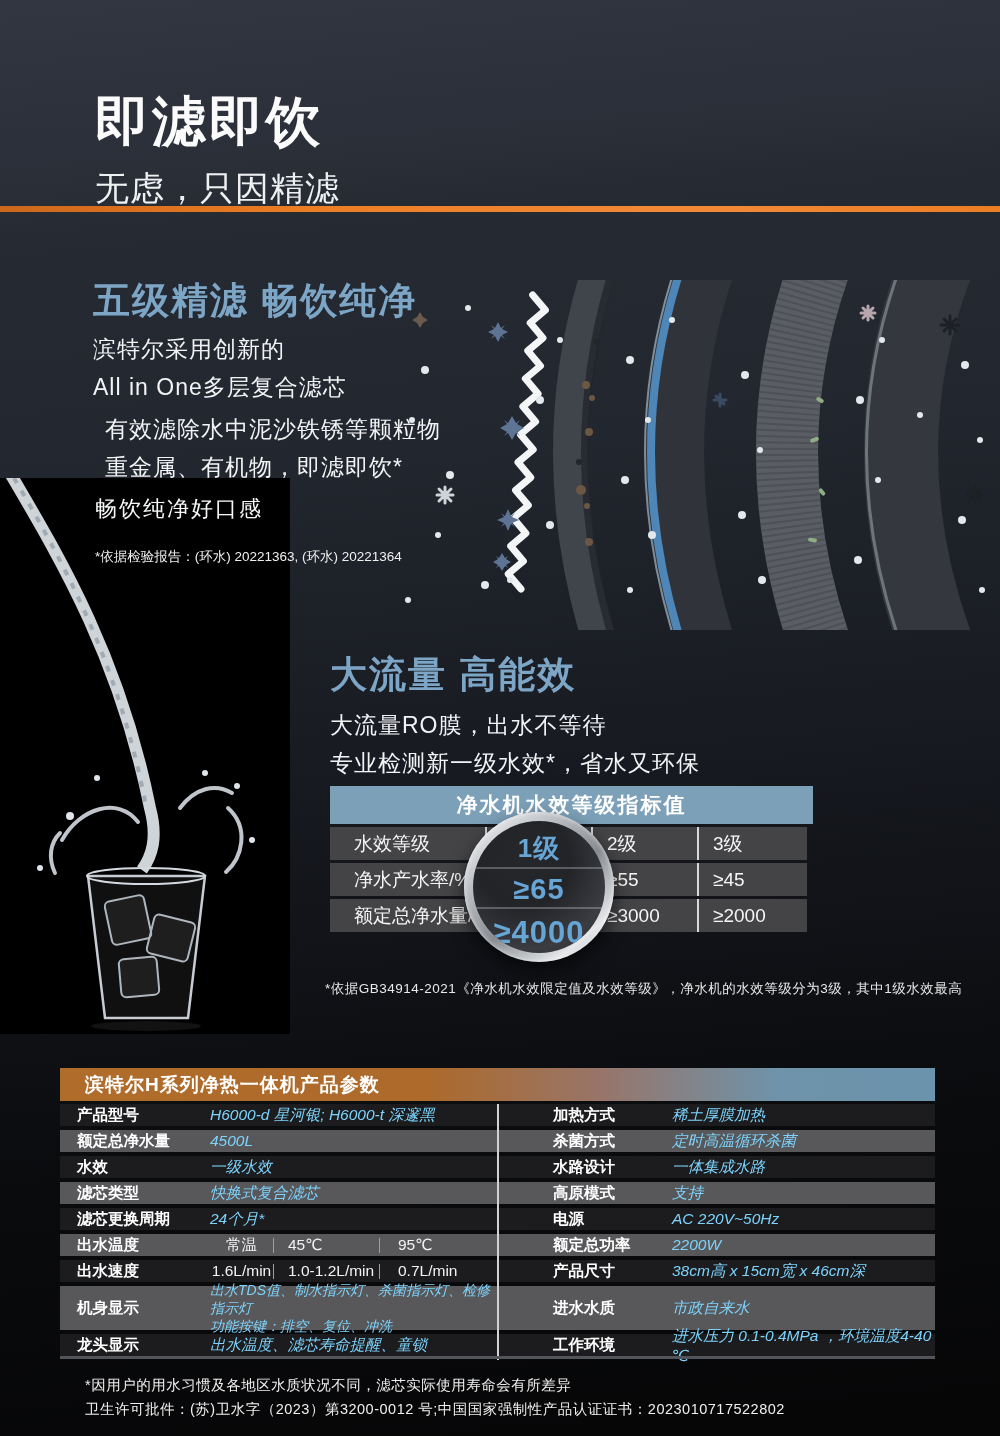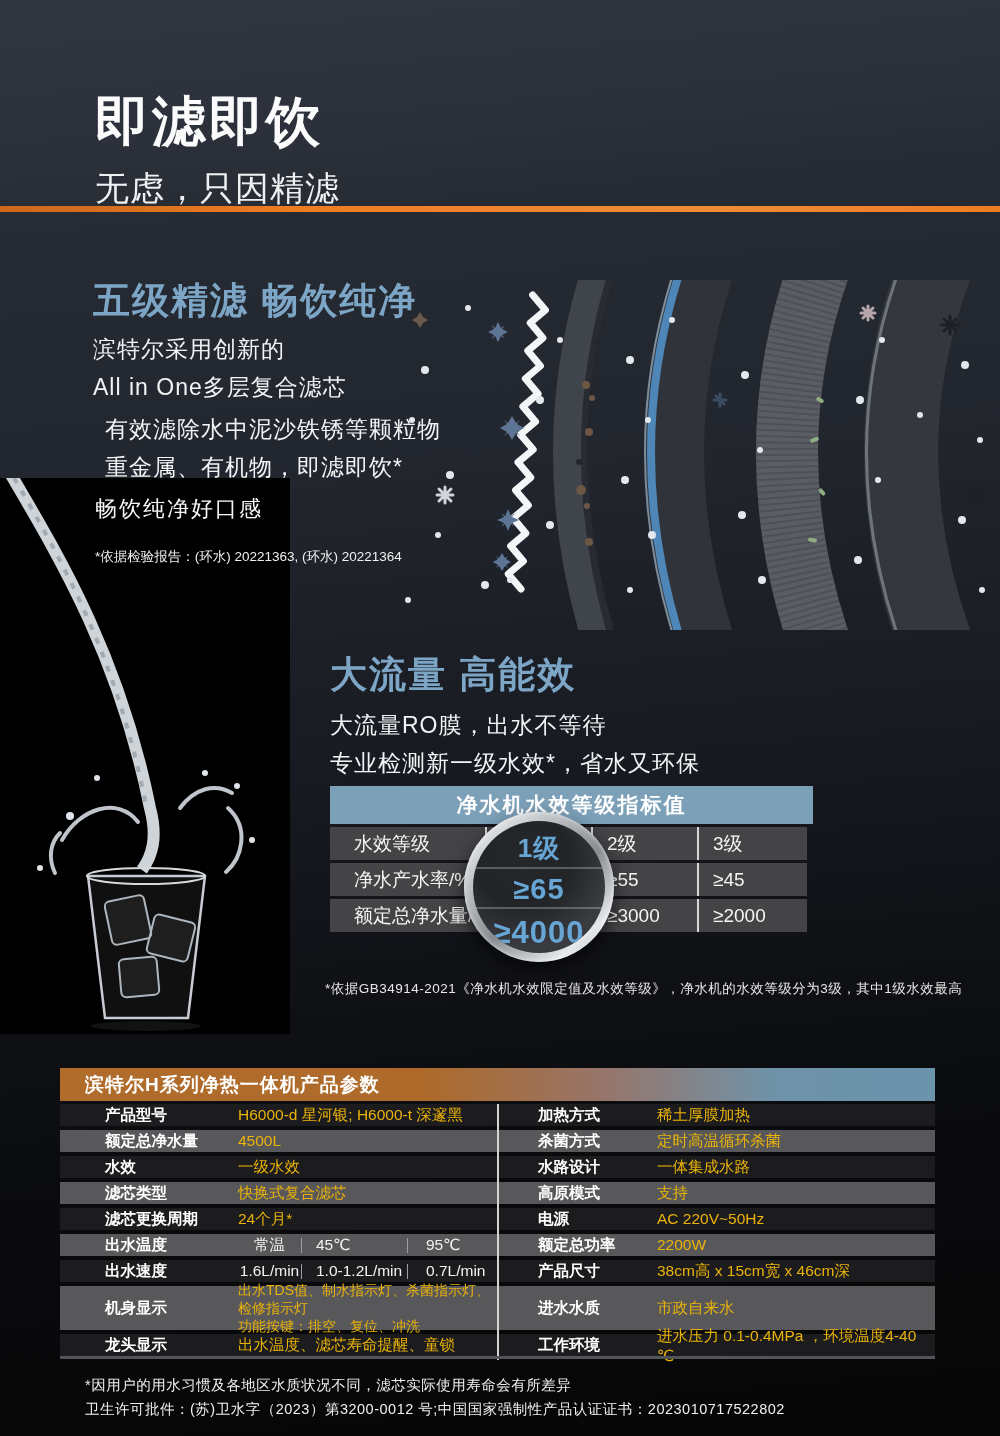--- a/index.html
+++ b/index.html
@@ -61,23 +61,23 @@
   .spec-grid{left:60px;top:1104px;width:875px;display:flex;}
   .spec-col{display:flex;flex-direction:column;}
   .spec-col.left{width:437px;}
   .spec-col.right{width:436px;}
   .col-divider{width:2px;background:#d2d2d2;}
   .spec-row{display:flex;align-items:center;height:22px;margin-bottom:4px;box-sizing:border-box;}
   .spec-row.tall{height:44px;}
   .spec-row.dark{background:#1c1c1e;}
   .spec-row.gray{background:#58585b;}
   .spec-label{font-weight:bold;font-size:15.5px;color:#fff;flex:none;}
-  .left .spec-label{padding-left:45px;width:133px;}
-  .right .spec-label{padding-left:39px;width:119px;}
-  .spec-value{font-size:15.5px;color:#eab308;}
+  .left .spec-label{padding-left:17px;width:133px;}
+  .right .spec-label{padding-left:54px;width:119px;}
+  .spec-value{font-size:15.5px;color:#7dd3fc;font-style:italic;}
   .spec-value.small{font-size:14px;line-height:18px;}
   .seg{font-size:15.5px;color:#f2f2f2;}
   .seg1{width:63px;text-align:center;} .seg2{width:91px;padding-left:14px;} .seg3{padding-left:18px;}
   .seg-div{width:1px;height:15px;background:#9aa0a6;}
   .spec-bottom{left:60px;top:1356px;width:875px;height:3px;background:#515458;}
 
   .footer-note{left:85px;font-size:14.5px;color:#efefef;letter-spacing:.5px;}
   .fn1{top:1376px;} .fn2{top:1400px;}
 </style>
 </head>

